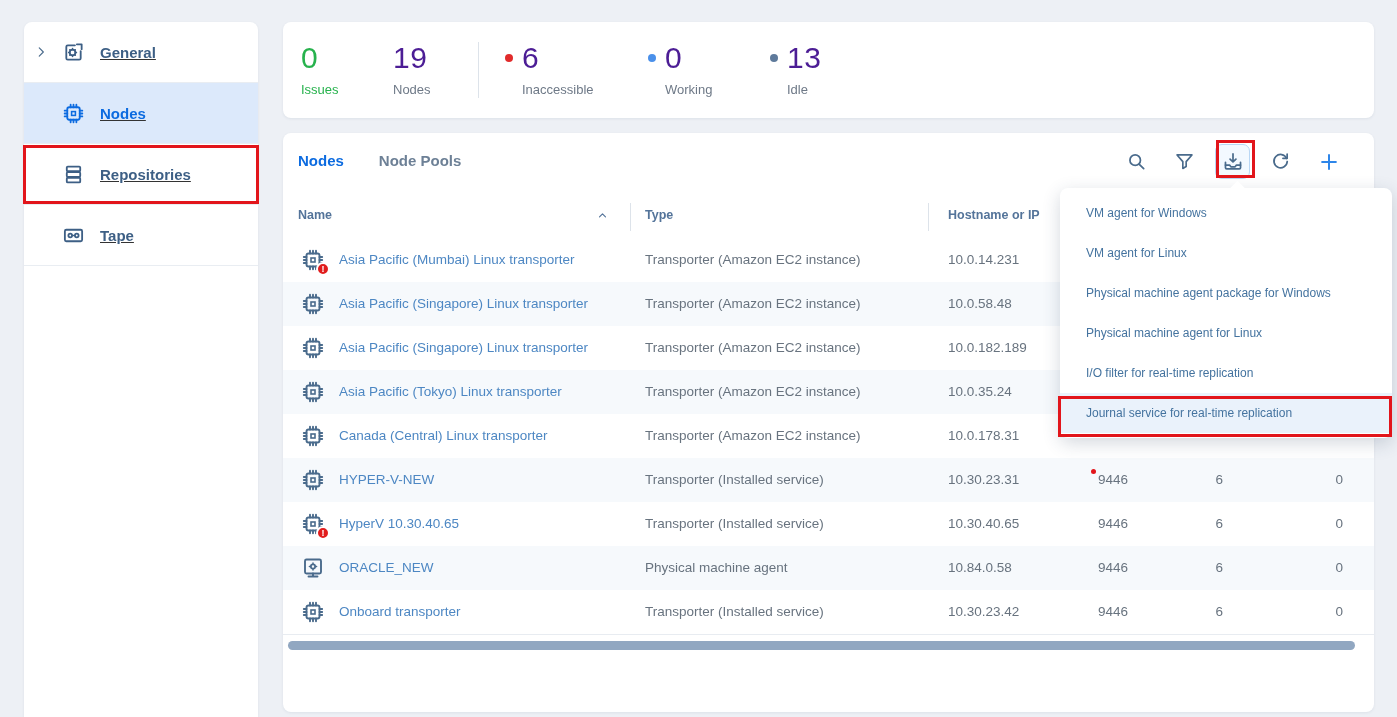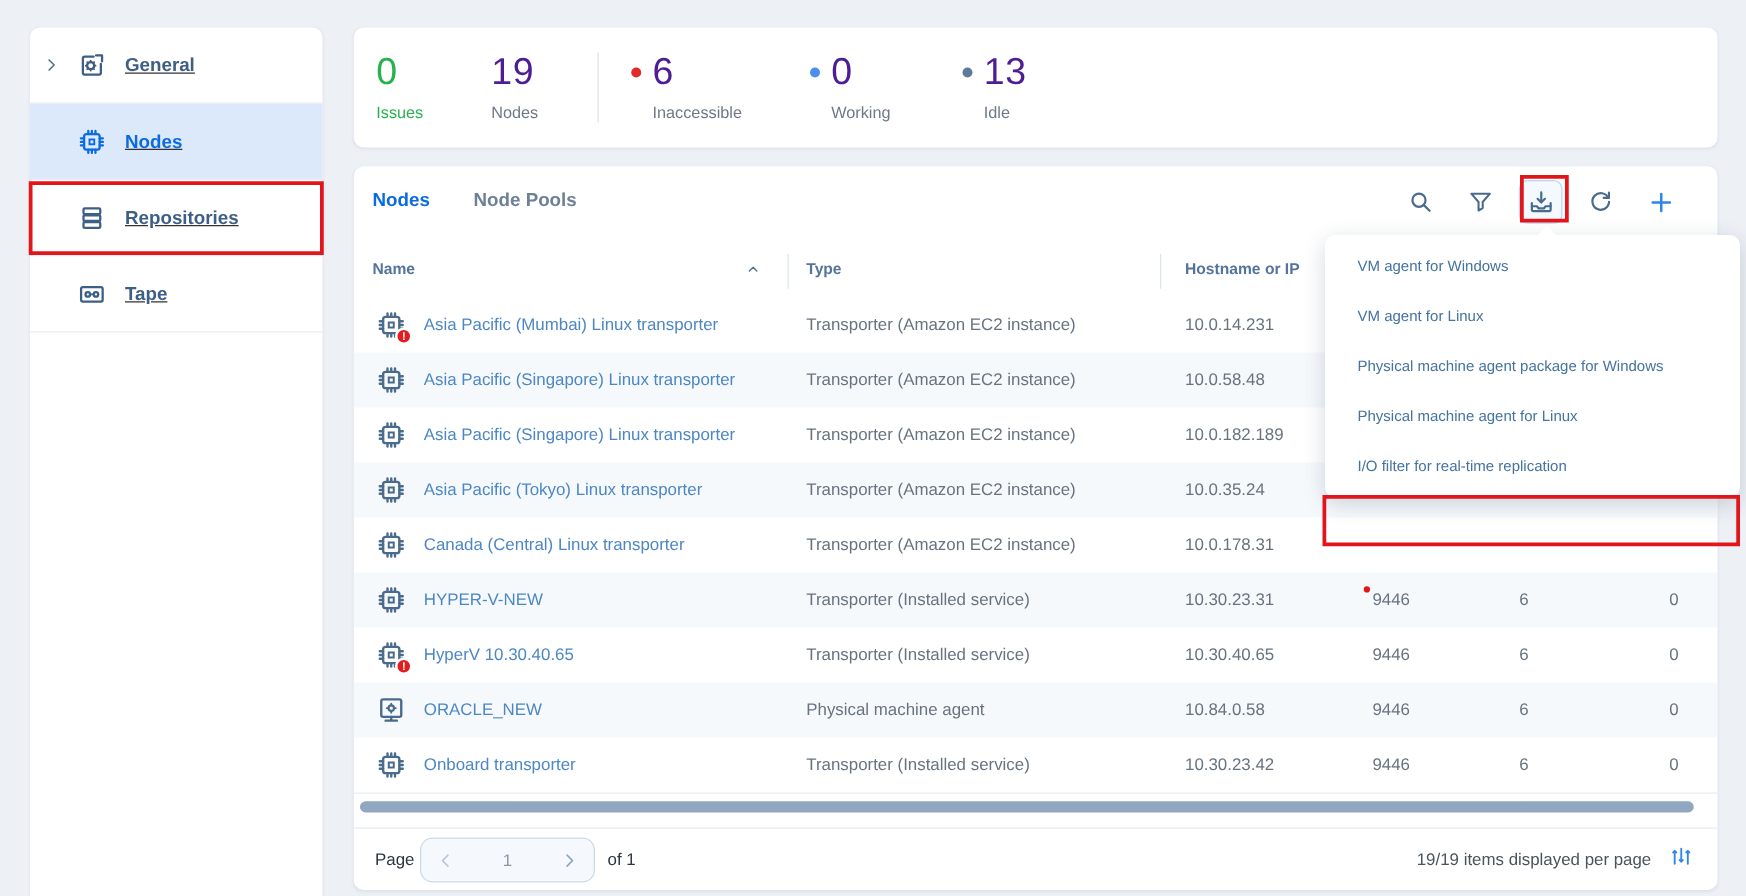--- a/index.html
+++ b/index.html
@@ -407,50 +407,28 @@
       <span class="cell chost">10.30.23.42</span>
       <span class="cell cport">9446</span>
       <span class="cell cn1">6</span>
       <span class="cell cn2">0</span>
     </div>
   </div>
 
   <div class="rowsend"></div>
   <div class="hscroll"></div>
 
-  <div class="foot">
-    <span class="pgword">Page</span>
-    <div class="pagepill">
-      <span class="pchev" style="color:#b9c6d6">
-          <svg class="i" width="15" height="15">
-            <use href="#i-chev-l"></use>
-          </svg>
-        </span>
-      <span class="pnum">1</span>
-      <span class="pchev" style="color:#8fa5c0">
-          <svg class="i" width="15" height="15">
-            <use href="#i-chev-r"></use>
-          </svg>
-        </span>
-    </div>
-    <span class="ofword">of 1</span>
-    <span class="itemsinfo">19/19 items displayed per page</span>
-    <span class="slidersbtn">
-        <svg class="i" width="18" height="18">
-          <use href="#i-sliders"></use>
-        </svg>
-      </span>
-  </div>
 </section>
 
 <div id="dropdown">
   <span class="notch"></span>
   <div class="ditem">VM agent for Windows</div>
   <div class="ditem">VM agent for Linux</div>
   <div class="ditem">Physical machine agent package for Windows</div>
   <div class="ditem">Physical machine agent for Linux</div>
   <div class="ditem">I/O filter for real-time replication</div>
+  <div class="ditem hl">Journal service for real-time replication</div>
 </div>
 
 <div class="redbox" id="anno-nodes"></div>
 <div class="redbox" id="anno-download"></div>
 <div class="redbox" id="anno-journal"></div>
 <div id="reddot"></div>
 
 </body></html>

